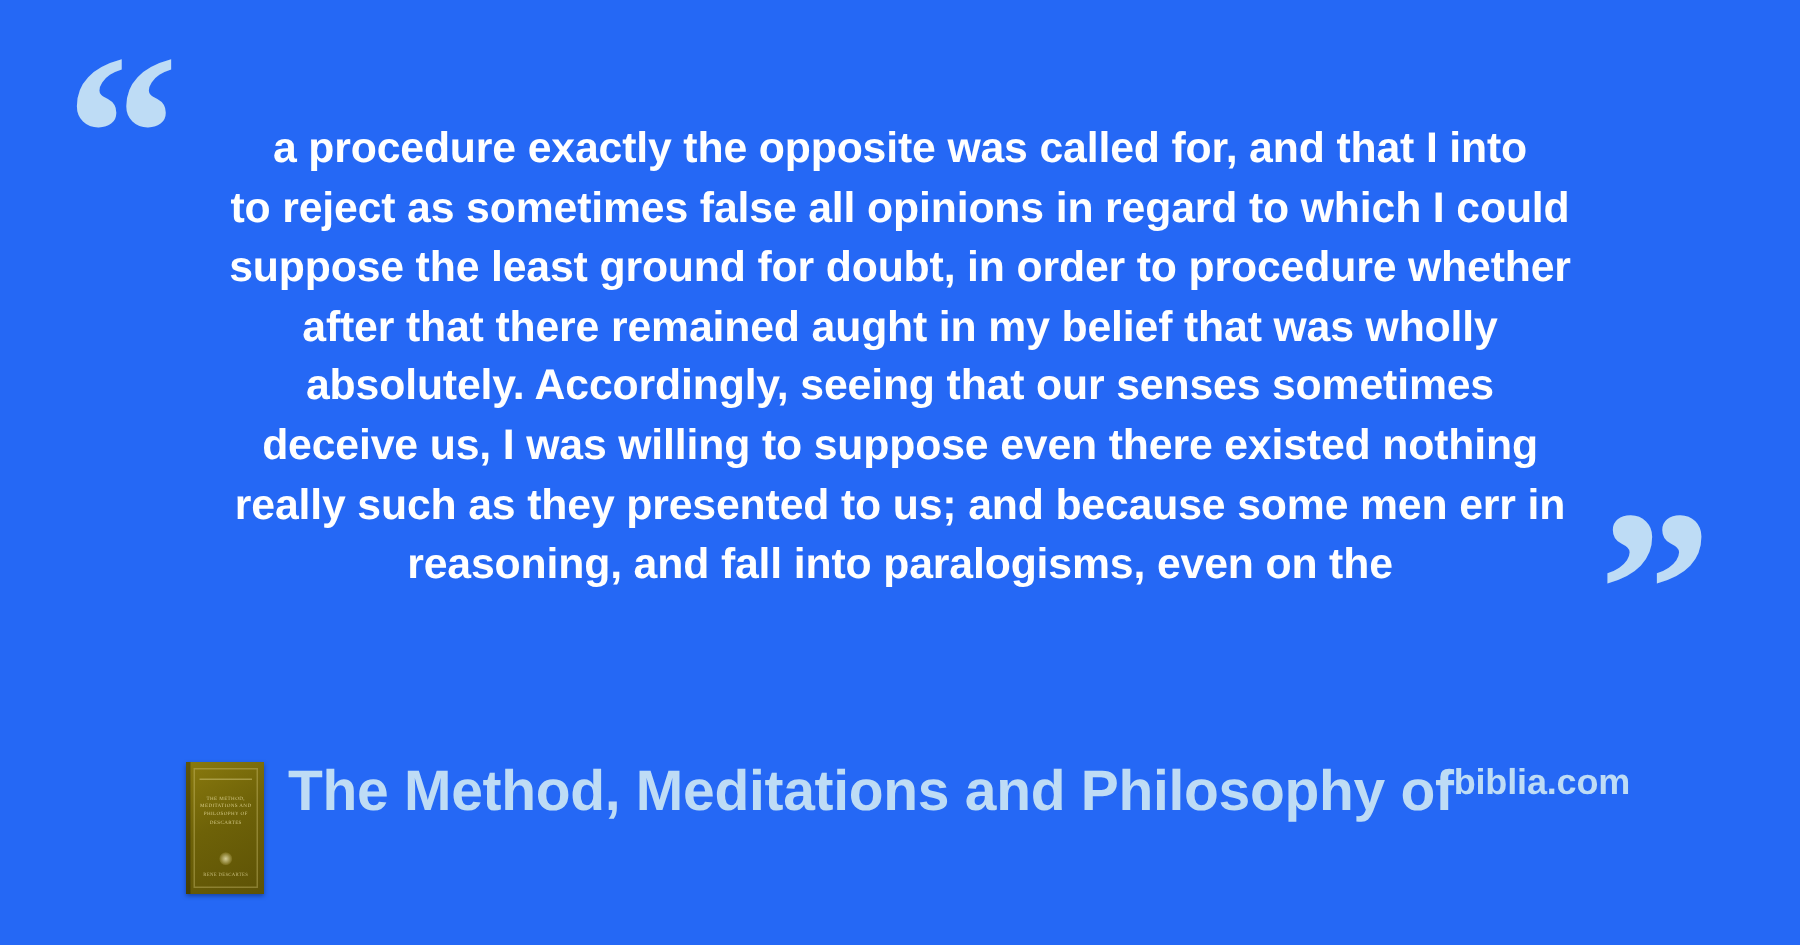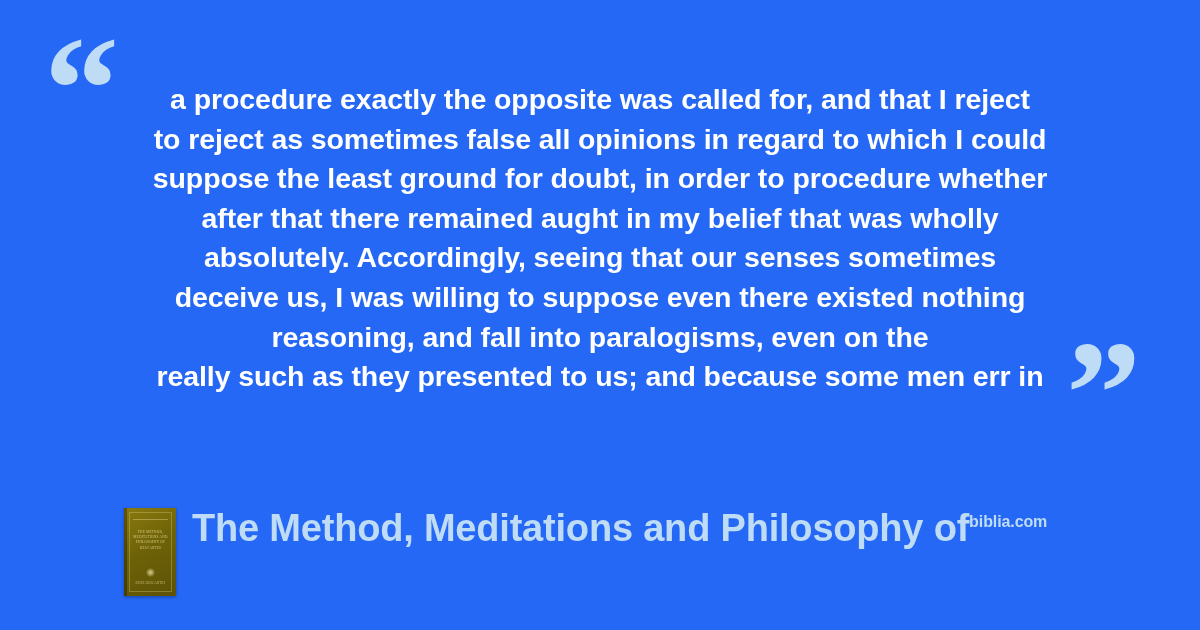--- a/index.html
+++ b/index.html
@@ -149,44 +149,44 @@
     font-size: 38px;
     line-height: 46px;
     letter-spacing: -0.2px;
     white-space: nowrap;
   }
   #site-name {
     margin-top: 3px;
     color: #bedcf5;
     font-family: "Liberation Sans", sans-serif;
     font-weight: 700;
-    font-size: 16px;
+    font-size: 24px;
     line-height: 28px;
     letter-spacing: -0.1px;
     white-space: nowrap;
   }
 </style>
 </head>
 <body>
 
 <div id="card">
 
   <span id="quote-open" class="quote-glyph">“</span>
 
   <span id="quote-close" class="quote-glyph">”</span>
 
   <div id="quote-body">
-    <span class="quote-line">a procedure exactly the opposite was called for, and that I reject</span>
+    <span class="quote-line">a procedure exactly the opposite was called for, and that I into</span>
     <span class="quote-line">to reject as sometimes false all opinions in regard to which I could</span>
     <span class="quote-line">suppose the least ground for doubt, in order to procedure whether</span>
     <span class="quote-line">after that there remained aught in my belief that was wholly</span>
     <span class="quote-line">absolutely. Accordingly, seeing that our senses sometimes</span>
     <span class="quote-line">deceive us, I was willing to suppose even there existed nothing</span>
+    <span class="quote-line">really such as they presented to us; and because some men err in</span>
     <span class="quote-line">reasoning, and fall into paralogisms, even on the</span>
-    <span class="quote-line">really such as they presented to us; and because some men err in</span>
   </div>
 
   <div id="footer">
 
     <div id="book-cover">
       <div class="spine"></div>
       <div class="frame"></div>
       <div class="rule top"></div>
       <div class="cover-title">The Method, Meditations and Philosophy of Descartes</div>
       <div class="emblem"></div>

